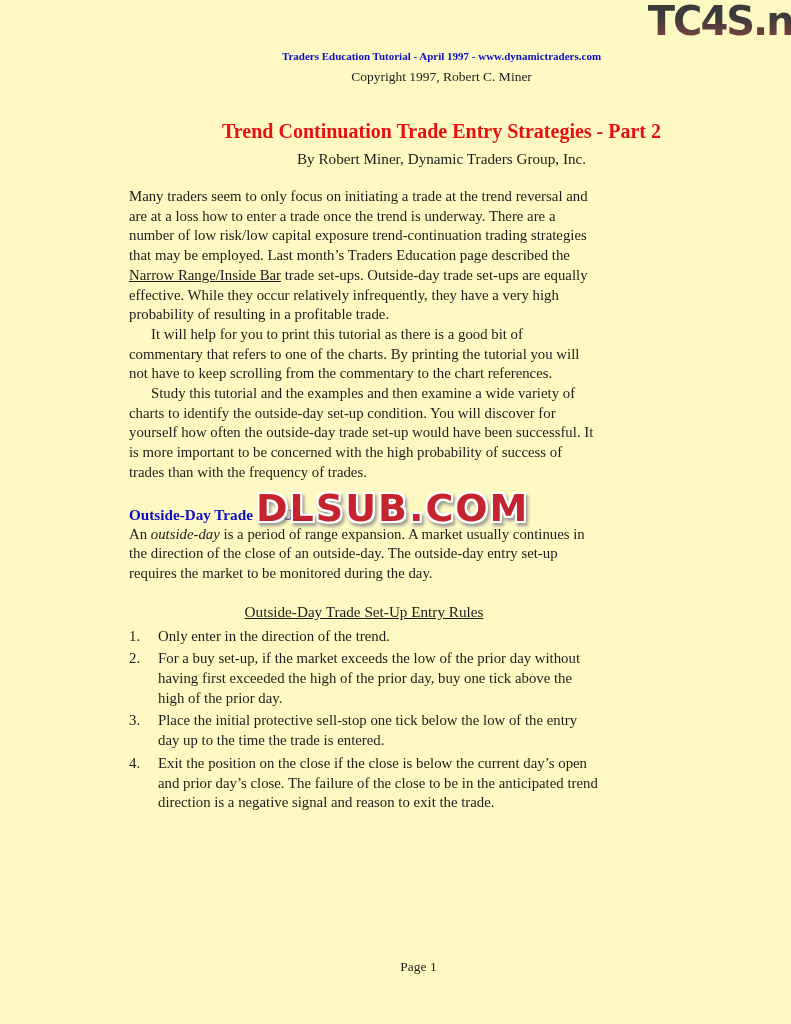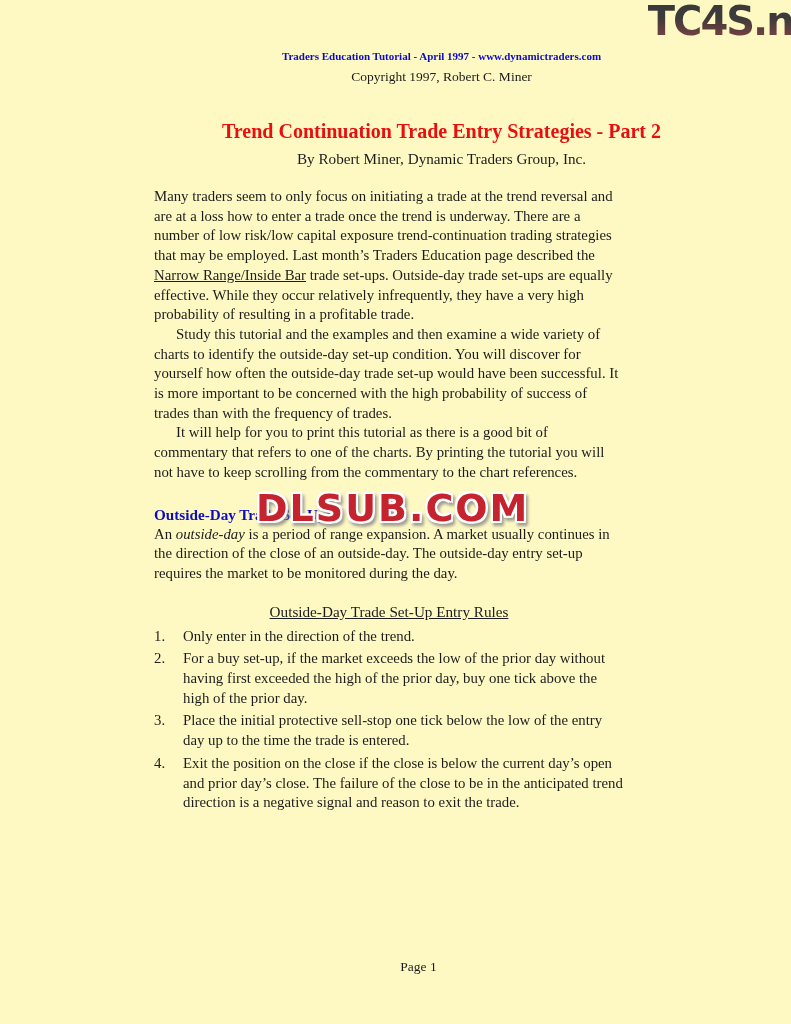--- a/index.html
+++ b/index.html
@@ -55,21 +55,21 @@
   }
   .byline {
     margin-top: 6px;
     text-align: center;
     font-size: 15.2px;
     line-height: 20px;
   }
 
   
   .content {
-    margin: 18px 150px 0 108px;
+    margin: 18px 150px 0 83px;
     width: 470px;
     font-size: 14.8px;
     line-height: 19.7px;
     text-align: left;
   }
   .para { margin: 0; }
   .para.indent { text-indent: 22px; }
   .u { text-decoration: underline; }
   .it { font-style: italic; }
 
@@ -149,23 +149,23 @@
   </div>
 
   <div class="doc-title">Trend Continuation Trade Entry Strategies - Part 2</div>
 
   <div class="byline">By Robert Miner, Dynamic Traders Group, Inc.</div>
 
   <div class="content">
 
     <p class="para"><span>Many traders seem to only focus on initiating a trade at the trend reversal and are at a loss how to enter a trade once the trend is underway. There are a number of low risk/low capital exposure trend-continuation trading strategies that may be employed. Last month’s Traders Education page described the </span><span class="u">Narrow Range/Inside Bar</span><span> trade set-ups. Outside-day trade set-ups are equally effective. While they occur relatively infrequently, they have a very high probability of resulting in a profitable trade.</span></p>
 
+    <p class="para indent">It will help for you to print this tutorial as there is a good bit of commentary that refers to one of the charts. By printing the tutorial you will not have to keep scrolling from the commentary to the chart references.</p>
+
     <p class="para indent">Study this tutorial and the examples and then examine a wide variety of charts to identify the outside-day set-up condition. You will discover for yourself how often the outside-day trade set-up would have been successful. It is more important to be concerned with the high probability of success of trades than with the frequency of trades.</p>
-
-    <p class="para indent">It will help for you to print this tutorial as there is a good bit of commentary that refers to one of the charts. By printing the tutorial you will not have to keep scrolling from the commentary to the chart references.</p>
 
     <div class="section-heading">Outside-Day Trade Set-Ups</div>
 
     <p class="para"><span>An </span><span class="it">outside-day</span><span> is a period of range expansion. A market usually continues in the direction of the close of an outside-day. The outside-day entry set-up requires the market to be monitored during the day.</span></p>
 
     <div class="rules-heading">Outside-Day Trade Set-Up Entry Rules</div>
 
     <div class="rules-list">
       <div class="rule-item">
         <span class="rule-num">1.</span>

